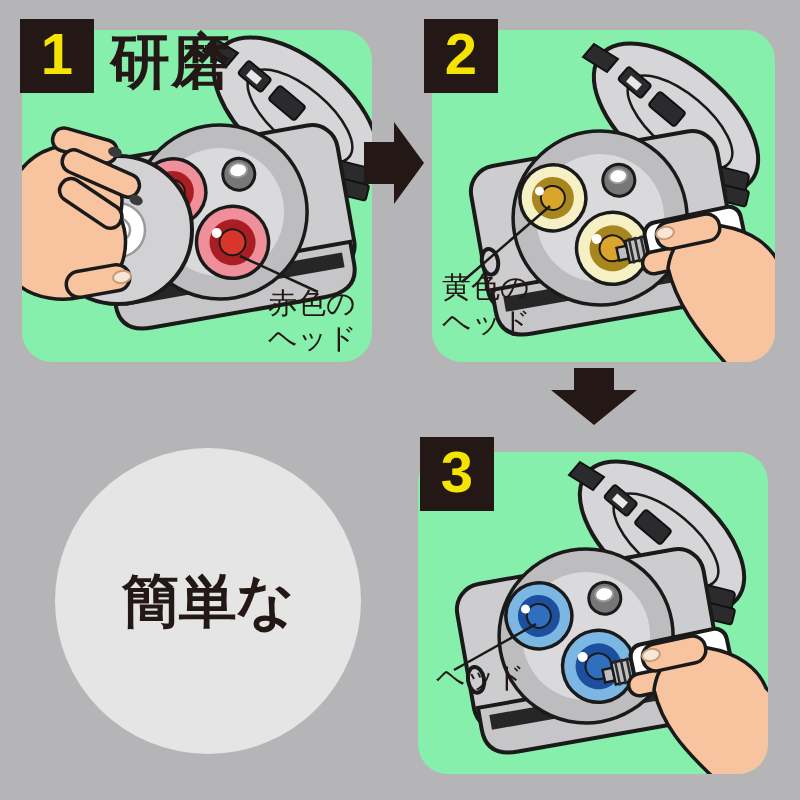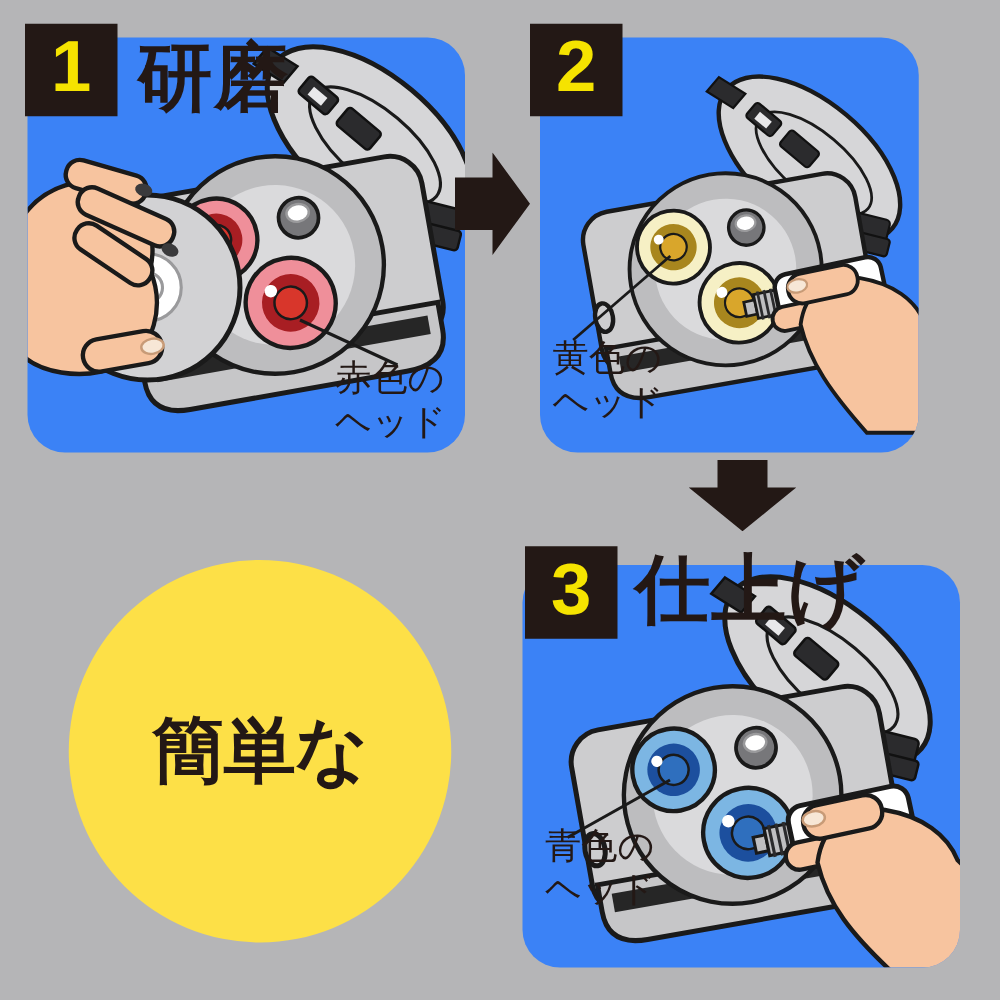--- a/index.html
+++ b/index.html
@@ -7,26 +7,26 @@
     width:800px;height:800px;
     background:#b5b5b7;
     font-family:"Liberation Sans","DejaVu Sans",sans-serif;
     color:#231815;
     overflow:hidden;
   }
   .stage{position:relative;width:800px;height:800px;}
 
   .panel{
     position:absolute;
-    background:#3b82f6;
+    background:#86efac;
     border-radius:30px;
     overflow:hidden;
   }
   .panel-1{left:22px;top:30px;width:350px;height:332px;}
-  .panel-2{left:432px;top:30px;width:303px;height:332px;}
+  .panel-2{left:432px;top:30px;width:343px;height:332px;}
   .panel-3{left:418px;top:452px;width:350px;height:322px;}
 
   .illus{position:absolute;left:0;top:0;width:100%;height:100%;}
 
   .badge{
     position:absolute;width:74px;height:74px;
     background:#231815;
     display:flex;align-items:center;justify-content:center;
   }
   .badge-1{left:20px;top:19px;}
@@ -52,21 +52,21 @@
   }
   .head-label span{display:block;}
 
   .arrow{position:absolute;}
   .arrow path{fill:#231815;}
   .arrow-right{left:364px;top:122px;}
   .arrow-down{left:551px;top:368px;}
 
   .circle-badge{
     position:absolute;left:55px;top:448px;width:306px;height:306px;
-    background:#fde047;border-radius:50%;
+    background:#e5e5e5;border-radius:50%;
     display:flex;flex-direction:column;align-items:center;justify-content:center;
     text-align:center;
   }
   .circle-badge span{
     display:block;font-size:58px;font-weight:900;line-height:1.18;
     color:#231815;letter-spacing:-1px;
   }
 
   
   .lid{fill:#d6d6d8;stroke:#1a1a1a;stroke-width:4;}
@@ -253,38 +253,36 @@
         <rect class="bottle" x="214" y="186" width="98" height="44" rx="12"></rect>
       </g>
       <g>
         <rect class="skin" x="210" y="216" width="78" height="22" rx="11" transform="rotate(-12 249 227)"></rect>
         <path class="skin" d="M236 238 C240 208 262 192 290 196 C320 201 340 216 348 236 L356 244 L356 326 L296 326 C264 296 244 272 236 238 Z"></path>
         <rect class="skin" x="224" y="188" width="64" height="27" rx="13" transform="rotate(-12 256 201)"></rect>
         <ellipse class="nail" cx="233" cy="203" rx="9" ry="6" transform="rotate(-12 233 203)"></ellipse>
       </g>
     </svg>
     <div class="head-label" style="left:18px;top:208px;">
-      <span>青色の</span>
       <span>ヘッド</span>
     </div>
   </section>
 
   <div class="badge badge-1">
     <span>1</span>
   </div>
   <div class="step-title title-1">研磨</div>
 
   <div class="badge badge-2">
     <span>2</span>
   </div>
 
   <div class="badge badge-3">
     <span>3</span>
   </div>
-  <div class="step-title title-3">仕上げ</div>
 
   <svg class="arrow arrow-right" width="60" height="82" viewBox="0 0 60 82">
     <path d="M0 20 H30 V0 L60 41 L30 82 V62 H0 Z"></path>
   </svg>
   <svg class="arrow arrow-down" width="86" height="57" viewBox="0 0 86 57">
     <path d="M23 0 H63 V22 H86 L43 57 L0 22 H23 Z"></path>
   </svg>
 
   <div class="circle-badge">
     <span>簡単な</span>

